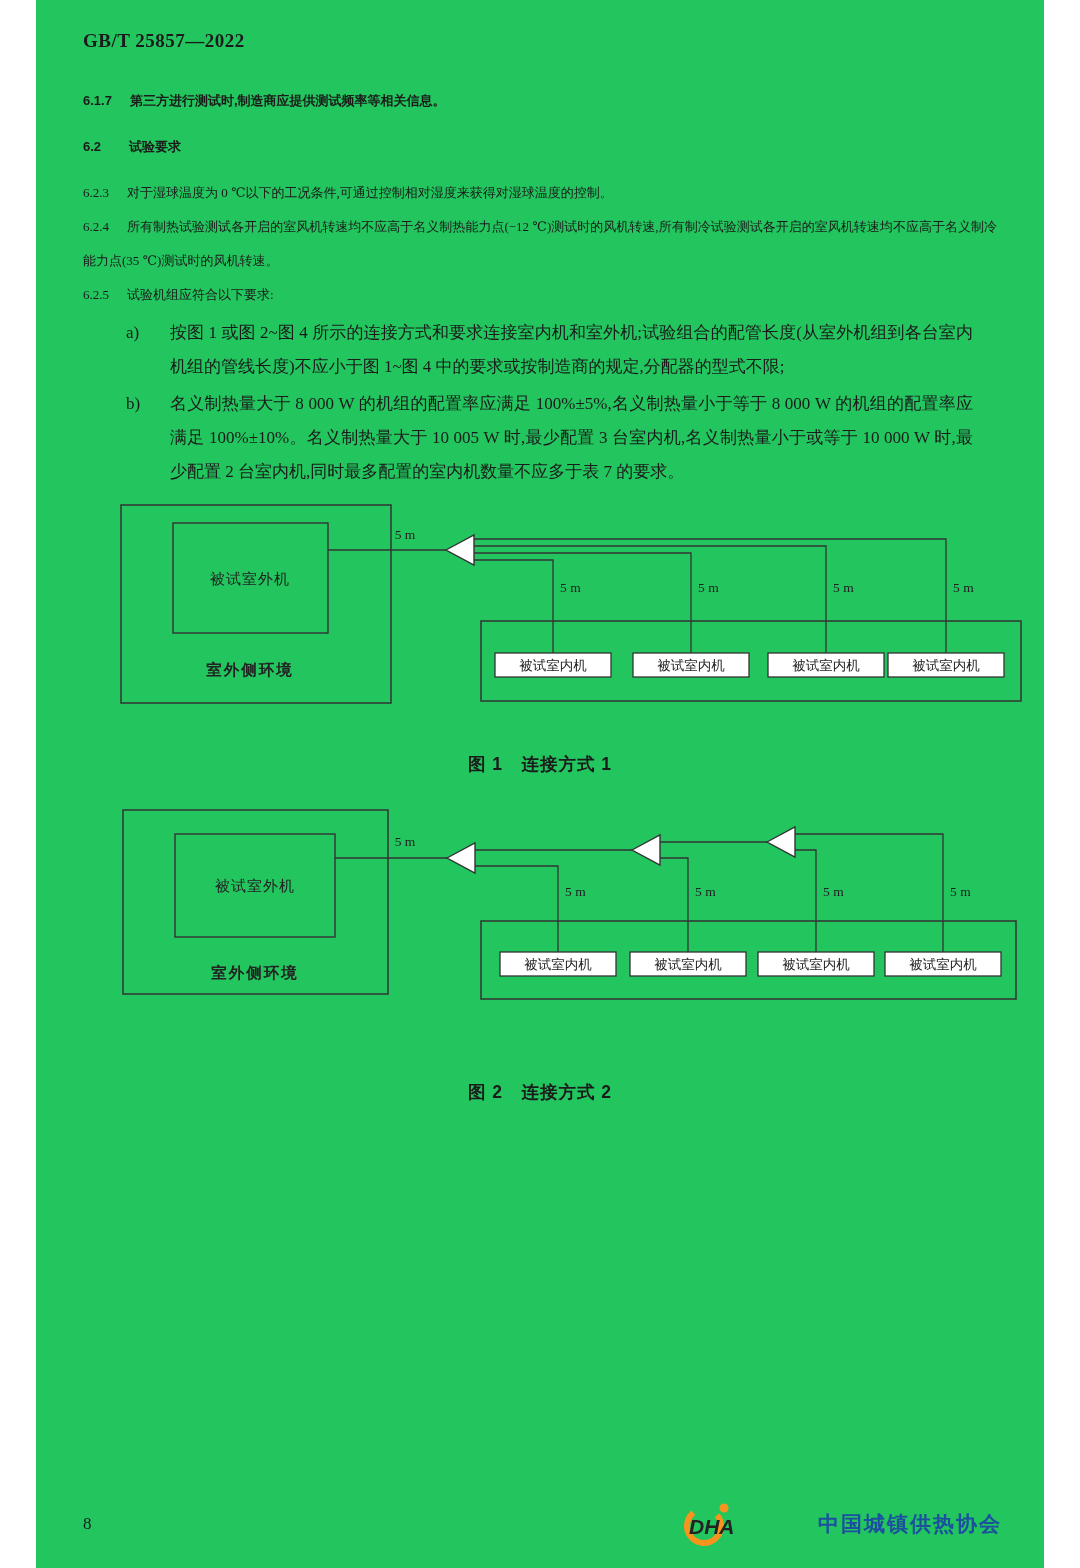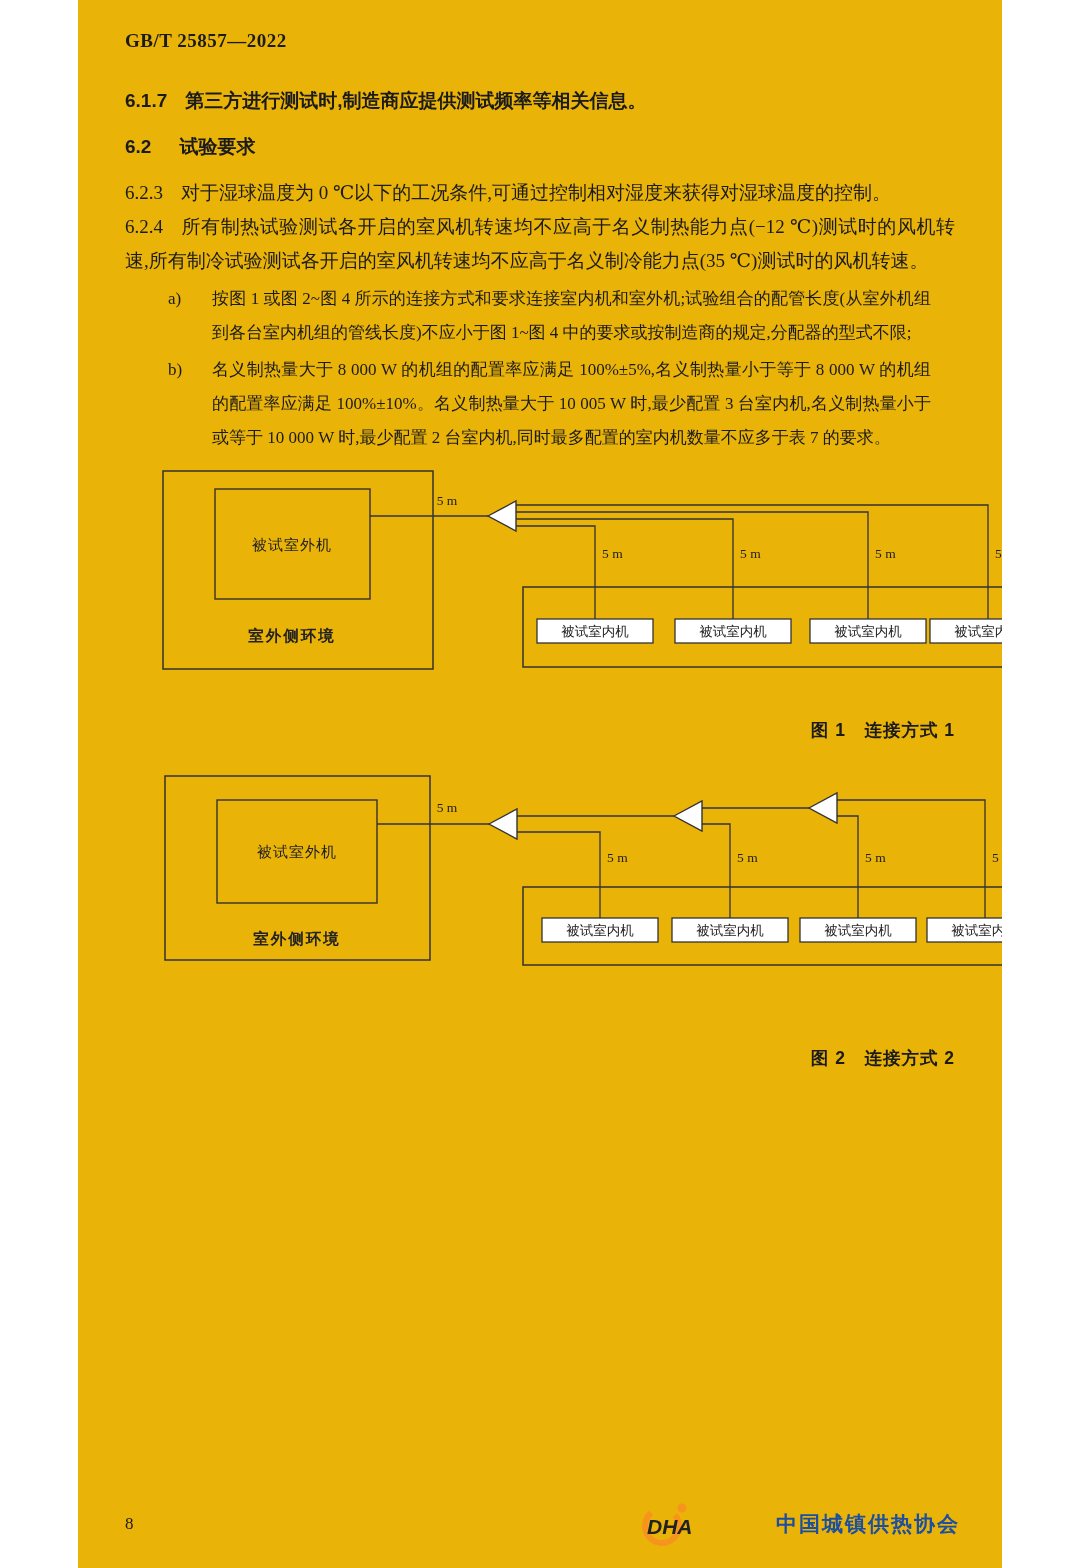--- a/index.html
+++ b/index.html
@@ -1,39 +1,39 @@
 <!DOCTYPE html>
 <html><head>
 <meta charset="utf-8">
 <style>
   * { margin: 0; padding: 0; box-sizing: border-box; }
   html, body { background: #ffffff; }
   body { font-family: "Liberation Serif", "DejaVu Serif", serif; }
 
   .page {
     position: relative;
-    width: 924px;
+    width: 1008px;
     height: 1568px;
     margin: 0 auto;
-    background: #eab308;
+    background: #22c55e;
     color: #1b1b1b;
     padding: 30px 47px 0 47px;
     overflow: hidden;
   }
 
   .doc-number {
     font-size: 19px;
     font-weight: bold;
     letter-spacing: 0.5px;
   }
 
   .body-text { margin-top: 32px; }
 
   .para {
-    font-size: 19px;
+    font-size: 13px;
     line-height: 34px;
     text-align: justify;
   }
   .para .pnum { padding-right: 18px; white-space: nowrap; }
 
   .bold-sans {
     font-family: "Liberation Sans", "DejaVu Sans", sans-serif;
     font-weight: bold;
   }
   .heading { margin-top: 12px; margin-bottom: 12px; }
@@ -55,21 +55,21 @@
   .figure-svg { display: block; }
   svg text {
     font-family: "Liberation Serif", "DejaVu Serif", serif;
     fill: #222222;
   }
   .diag-label { font-size: 15px; letter-spacing: 1px; }
   .diag-label-bold { font-size: 15.5px; font-weight: bold; letter-spacing: 2px; }
   .pipe-label { font-size: 13.5px; }
 
   .figure-caption {
-    text-align: right;
+    text-align: center;
     font-family: "Liberation Sans", "DejaVu Sans", sans-serif;
     font-weight: bold;
     font-size: 17.5px;
     margin-top: 34px;
     margin-bottom: 30px;
     letter-spacing: 1px;
   }
   .figure-caption.second { margin-top: 64px; }
 
   .footer {
@@ -112,20 +112,23 @@
 
 
     <p class="para">
       <span class="pnum">6.2.3</span><span>对于湿球温度为 0 ℃以下的工况条件,可通过控制相对湿度来获得对湿球温度的控制。</span>
     </p>
 
     <p class="para">
       <span class="pnum">6.2.4</span><span>所有制热试验测试各开启的室风机转速均不应高于名义制热能力点(−12 ℃)测试时的风机转速,所有制冷试验测试各开启的室风机转速均不应高于名义制冷能力点(35 ℃)测试时的风机转速。</span>
     </p>
 
+    <p class="para">
+      <span class="pnum">6.2.5</span><span>试验机组应符合以下要求:</span>
+    </p>
 
     <div class="list">
       <div class="list-item">
         <span class="marker">a)</span>
         <div class="item-text">按图 1 或图 2~图 4 所示的连接方式和要求连接室内机和室外机;试验组合的配管长度(从室外机组到各台室内机组的管线长度)不应小于图 1~图 4 中的要求或按制造商的规定,分配器的型式不限;</div>
       </div>
       <div class="list-item">
         <span class="marker">b)</span>
         <div class="item-text">名义制热量大于 8 000 W 的机组的配置率应满足 100%±5%,名义制热量小于等于 8 000 W 的机组的配置率应满足 100%±10%。名义制热量大于 10 005 W 时,最少配置 3 台室内机,名义制热量小于或等于 10 000 W 时,最少配置 2 台室内机,同时最多配置的室内机数量不应多于表 7 的要求。</div>
       </div>

